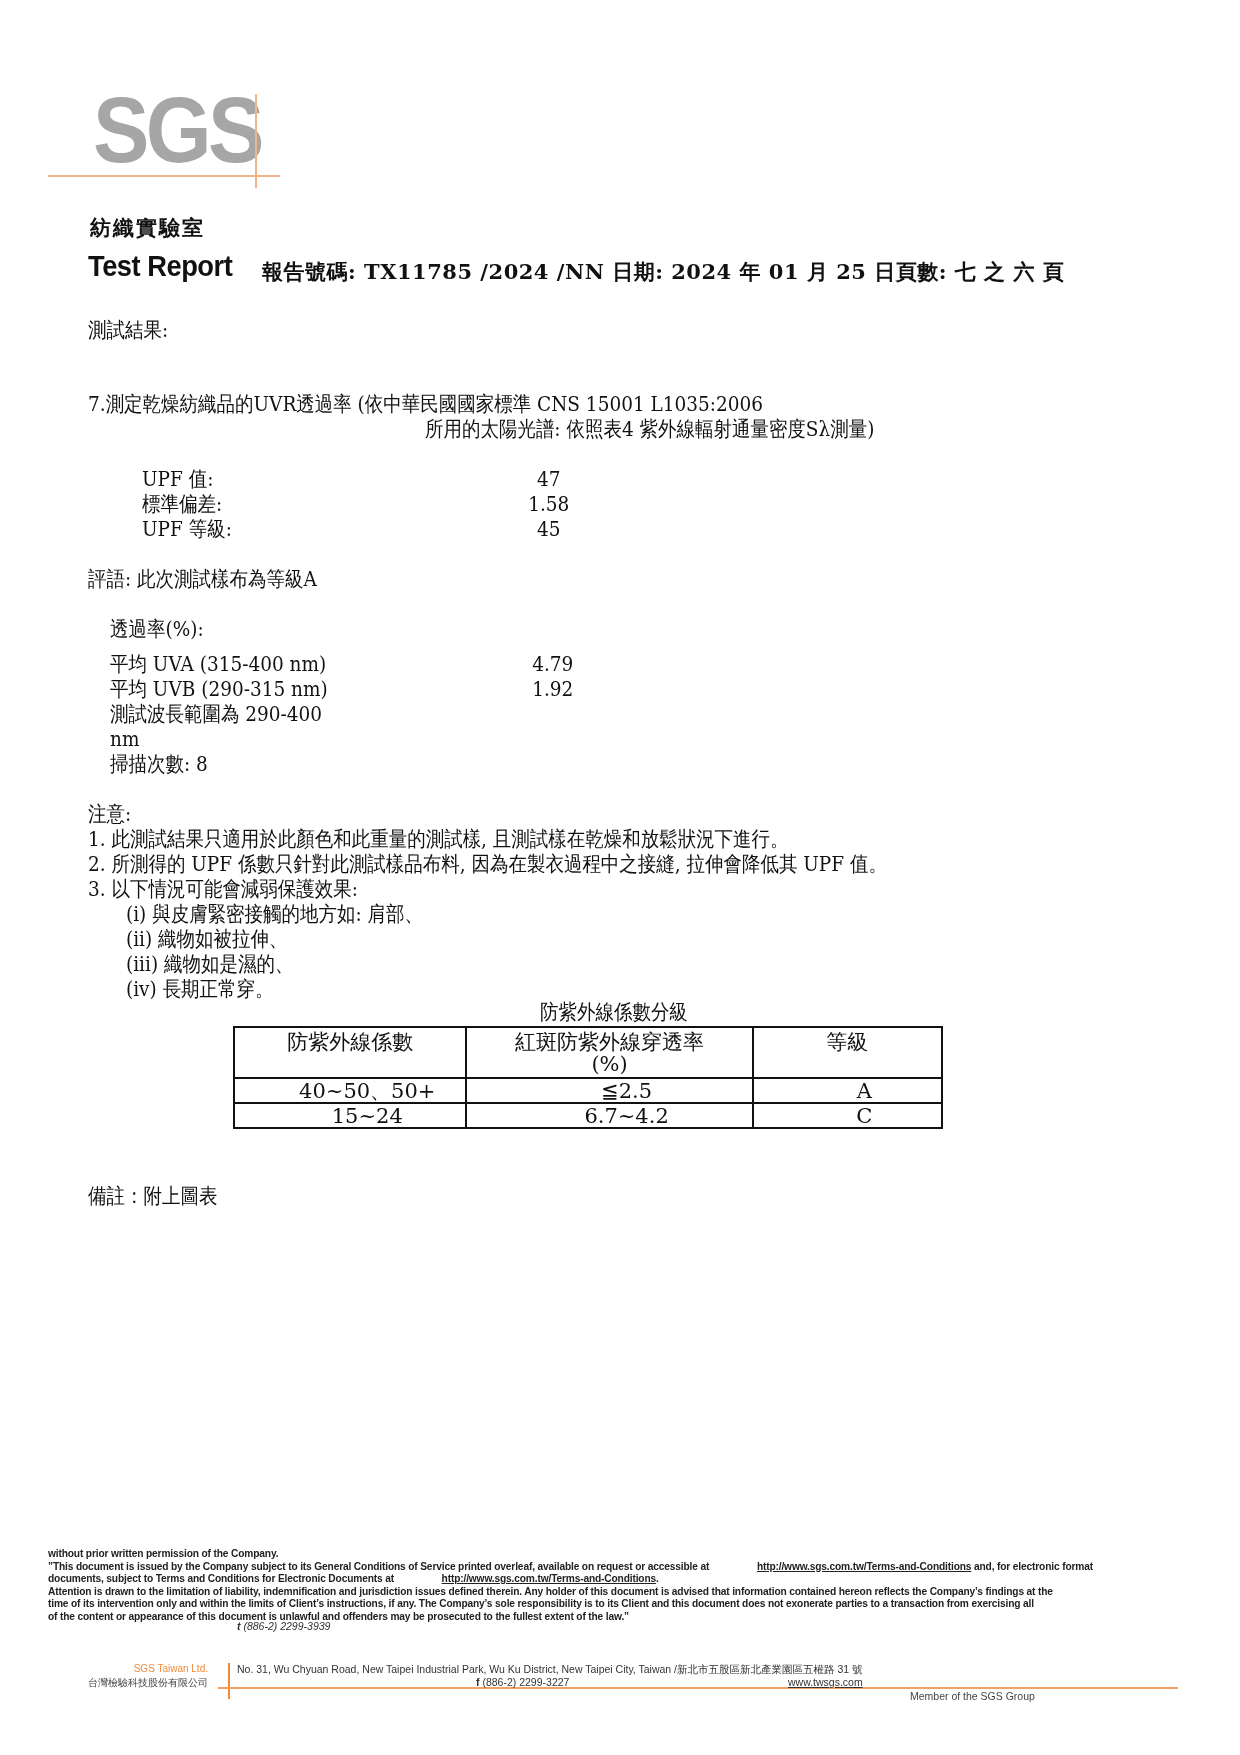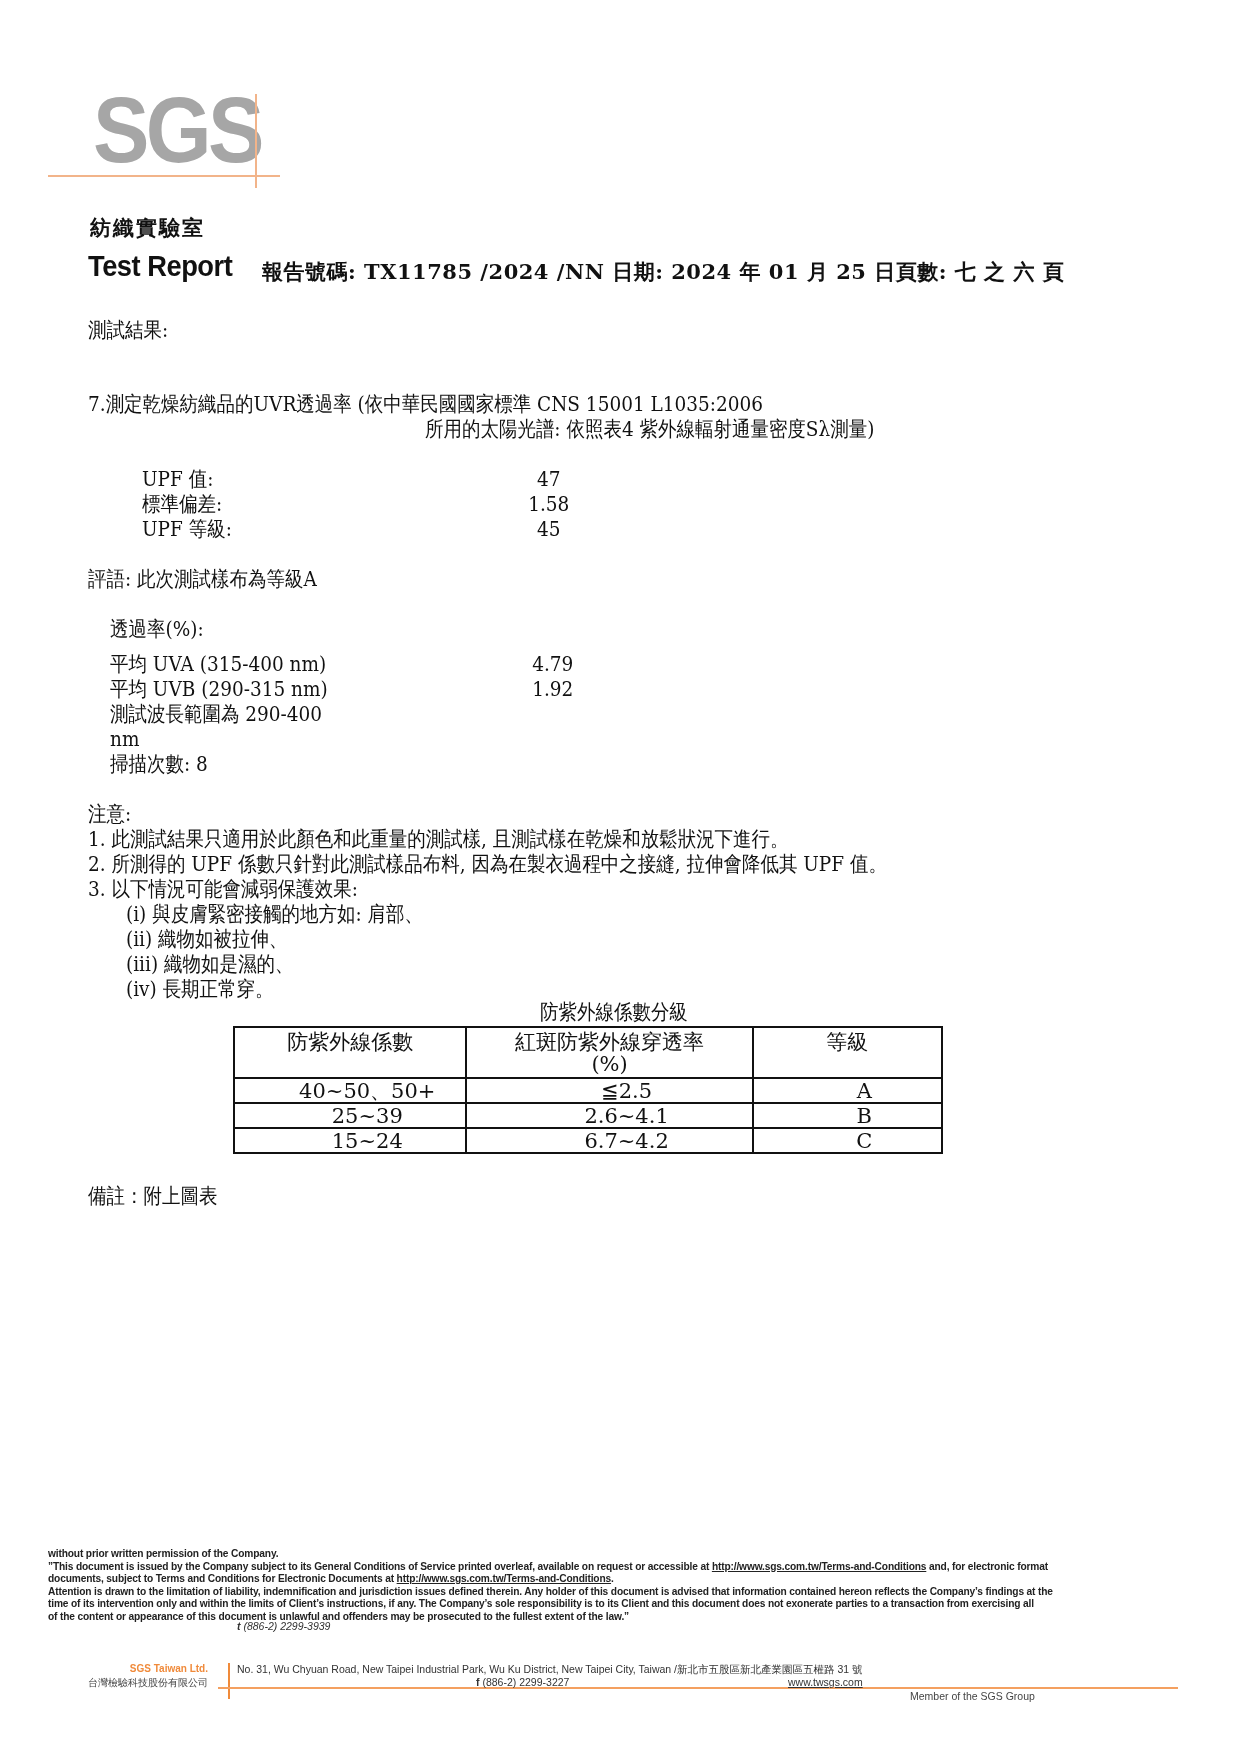--- a/index.html
+++ b/index.html
@@ -26,24 +26,24 @@
     
     .grade-table { left: 233px; top: 1026px; width: 710px; border-collapse: collapse; font-size: 21px; }
     .grade-table td, .grade-table th { border: 2px solid #111; text-align: center; font-weight: normal; line-height: 22px; padding: 0; }
     .grade-table th { height: 51px; vertical-align: top; padding-top: 3px; }
     .grade-table td { height: 25px; padding-left: 34px; }
     .table-caption { left: 540px; top: 1000px; font-size: 21px; }
 
     
     .disclaimer { left: 48px; top: 1548px; width: 1140px; font-family: "Liberation Sans", sans-serif; font-weight: bold; font-size: 10.2px; line-height: 12.6px; color: #222; letter-spacing: -0.15px; }
     .disclaimer p { margin: 0; }
-    .disclaimer a { color: #222; text-decoration: underline; }
+    .disclaimer a { color: #222; text-decoration: underline; margin-left: 45px; }
 
     .footer-co { left: 48px; top: 1662px; width: 160px; text-align: right; font-family: "Liberation Sans", sans-serif; font-size: 10px; line-height: 14px; }
-    .footer-co .co-en { color: #f08a3a; font-weight: bold; }
+    .footer-co .co-en { color: #f08a3a; font-weight: normal; }
     .footer-co .co-zh { color: #444; font-size: 10px; }
     .footer-vline { left: 228px; top: 1663px; width: 2px; height: 36px; background: #f08a3a; }
     .footer-hline { left: 218px; top: 1687px; width: 960px; height: 2px; background: #f4a060; }
     .footer-addr { left: 237px; top: 1662px; font-family: "Liberation Sans", sans-serif; font-size: 10.5px; line-height: 14px; color: #333; white-space: nowrap; }
     .footer-tel { left: 237px; top: 1620px; font-family: "Liberation Sans", sans-serif; font-size: 10.5px; color: #333; font-style: italic; }
     .footer-fax { left: 476px; top: 1676px; font-family: "Liberation Sans", sans-serif; font-size: 10.5px; color: #333; }
     .footer-web { left: 788px; top: 1676px; font-family: "Liberation Sans", sans-serif; font-size: 10.5px; color: #333; text-decoration: underline; }
     .footer-member { left: 910px; top: 1690px; font-family: "Liberation Sans", sans-serif; font-size: 10.5px; color: #444; }
     .bold { font-weight: bold; }
   </style>
@@ -116,25 +116,20 @@
       <th style="width:190px;"><span>等級</span></th>
     </tr>
   </thead>
   <tbody>
     <tr>
       <td>40~50、50+</td>
       <td>≦2.5</td>
       <td>A</td>
     </tr>
     <tr>
-      <td>25~39</td>
-      <td>2.6~4.1</td>
-      <td>B</td>
-    </tr>
-    <tr>
       <td>15~24</td>
       <td>6.7~4.2</td>
       <td>C</td>
     </tr>
   </tbody>
 </table>
 
 <div class="abs body-text thin" style="left:88px; top:1184px;">備註：附上圖表</div>
 
 <div class="abs disclaimer">

